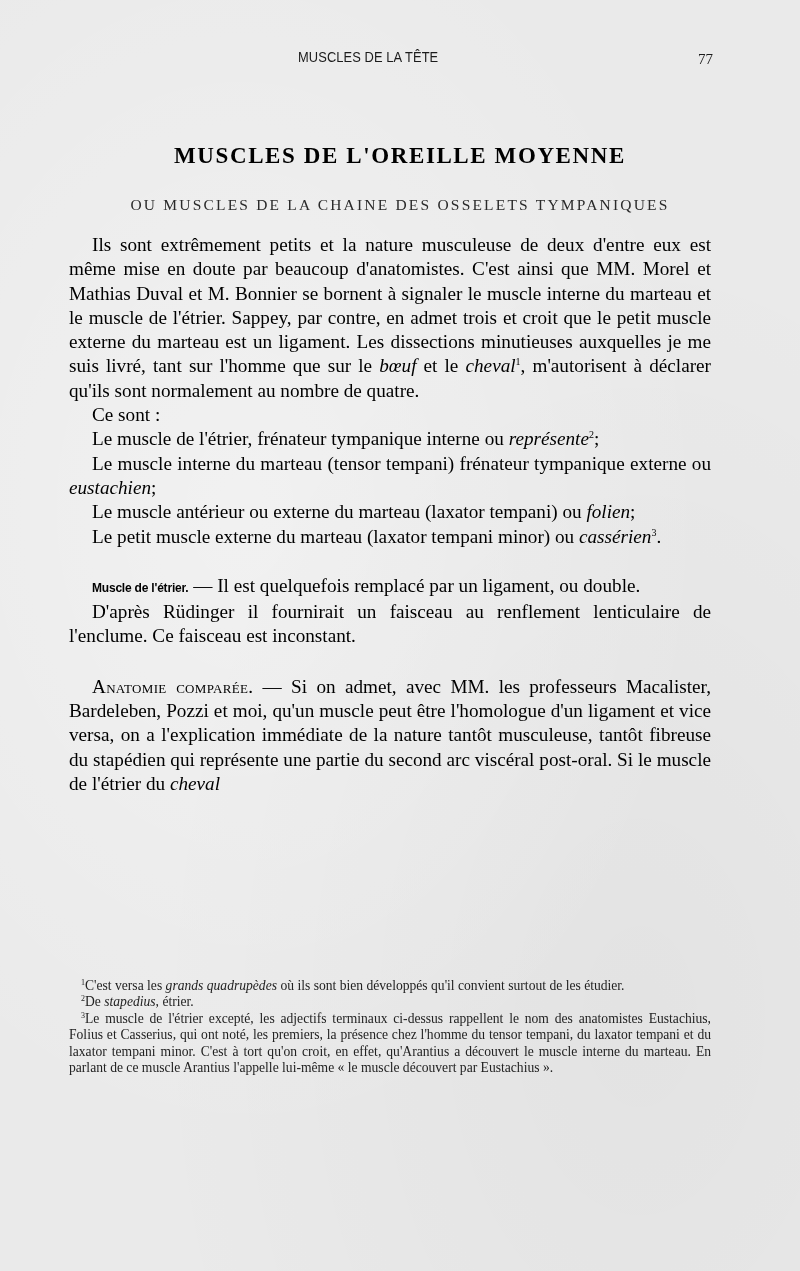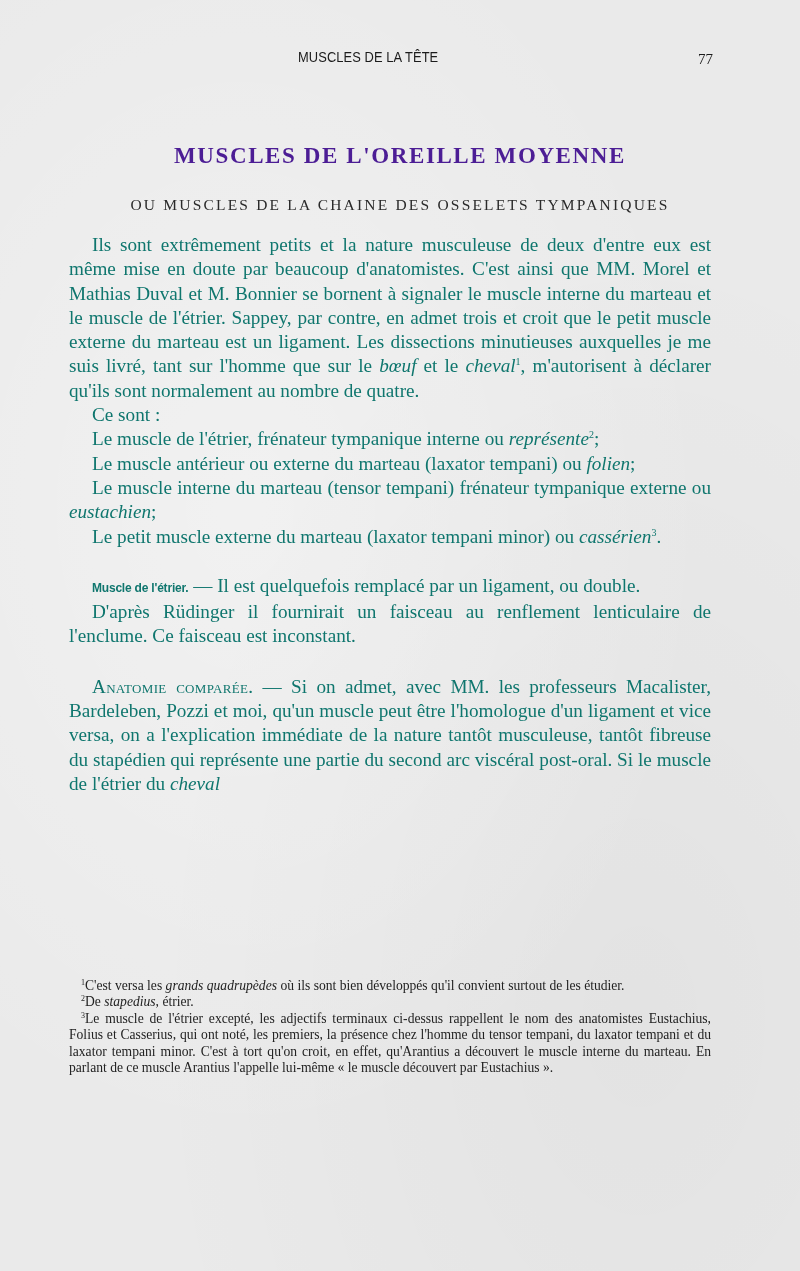--- a/index.html
+++ b/index.html
@@ -24,30 +24,30 @@
       font-size: 14px; letter-spacing: 0.1px; color: #1b1b1b;
       transform: scaleX(0.92); transform-origin: left center;
     }
     .page-number {
       position: absolute; left: 698px; top: 2px;
       font-size: 15px; color: #1b1b1b;
     }
 
     .title {
       position: absolute; top: 143px; left: 0; width: 800px; text-align: center;
-      font-weight: bold; font-size: 23px; letter-spacing: 1.6px; color: #4c1d95;
+      font-weight: bold; font-size: 23px; letter-spacing: 1.6px; color: #000000;
     }
     .subtitle {
       position: absolute; top: 180px; left: 0; width: 800px; text-align: center;
       font-size: 15.5px; letter-spacing: 2.2px; color: #2a2a2a; margin-top: 16px;
     }
 
     .body-text {
       position: absolute; left: 69px; top: 233px; width: 642px;
-      font-size: 19.2px; line-height: 24.3px; color: #0f766e;
+      font-size: 19.2px; line-height: 24.3px; color: #000000;
       text-align: justify;
     }
     .body-text p { margin: 0; text-indent: 23px; }
     .body-text .gap-s { height: 25px; }
     .body-text .gap-m { height: 26px; }
     .body-text i { font-style: italic; }
     .body-text sup { font-size: 10px; vertical-align: 7px; line-height: 0; }
     .bold-sans {
       font-family: Liberation Sans, sans-serif;
       font-weight: bold; font-size: 12px; letter-spacing: -0.2px;
@@ -75,22 +75,22 @@
 
   <div class="title">MUSCLES DE L'OREILLE MOYENNE</div>
   <div class="subtitle">OU MUSCLES DE LA CHAINE DES OSSELETS TYMPANIQUES</div>
 
   <div class="body-text">
     <p><span>Ils sont extrêmement petits et la nature musculeuse de deux d'entre eux est même mise en doute par beaucoup d'anatomistes. C'est ainsi que MM. Morel et Mathias Duval et M. Bonnier se bornent à signaler le muscle interne du marteau et le muscle de l'étrier. Sappey, par contre, en admet trois et croit que le petit muscle externe du marteau est un ligament. Les dissections minutieuses auxquelles je me suis livré, tant sur l'homme que sur le </span><i>bœuf</i><span> et le </span><i>cheval</i><sup>1</sup><span>, m'autorisent à déclarer qu'ils sont normalement au nombre de quatre.</span></p>
 
     <p>Ce sont :</p>
 
     <p><span>Le muscle de l'étrier, frénateur tympanique interne ou </span><i>représente</i><sup>2</sup><span>;</span></p>
+    <p><span>Le muscle interne du marteau (tensor tempani) frénateur tympanique externe ou </span><i>eustachien</i><span>;</span></p>
     <p><span>Le muscle antérieur ou externe du marteau (laxator tempani) ou </span><i>folien</i><span>;</span></p>
-    <p><span>Le muscle interne du marteau (tensor tempani) frénateur tympanique externe ou </span><i>eustachien</i><span>;</span></p>
     <p><span>Le petit muscle externe du marteau (laxator tempani minor) ou </span><i>cassérien</i><sup>3</sup><span>.</span></p>
 
     <div class="gap-s"></div>
 
     <p><span class="bold-sans">Muscle de l'étrier.</span><span> — Il est quelquefois remplacé par un ligament, ou double.</span></p>
     <p>D'après Rüdinger il fournirait un faisceau au renflement lenticulaire de l'enclume. Ce faisceau est inconstant.</p>
 
     <div class="gap-m"></div>
 
     <p><span class="smallcaps">Anatomie comparée.</span><span> — Si on admet, avec MM. les professeurs Macalister, Bardeleben, Pozzi et moi, qu'un muscle peut être l'homologue d'un ligament et vice versa, on a l'explication immédiate de la nature tantôt musculeuse, tantôt fibreuse du stapédien qui représente une partie du second arc viscéral post-oral. Si le muscle de l'étrier du </span><i>cheval</i></p>

